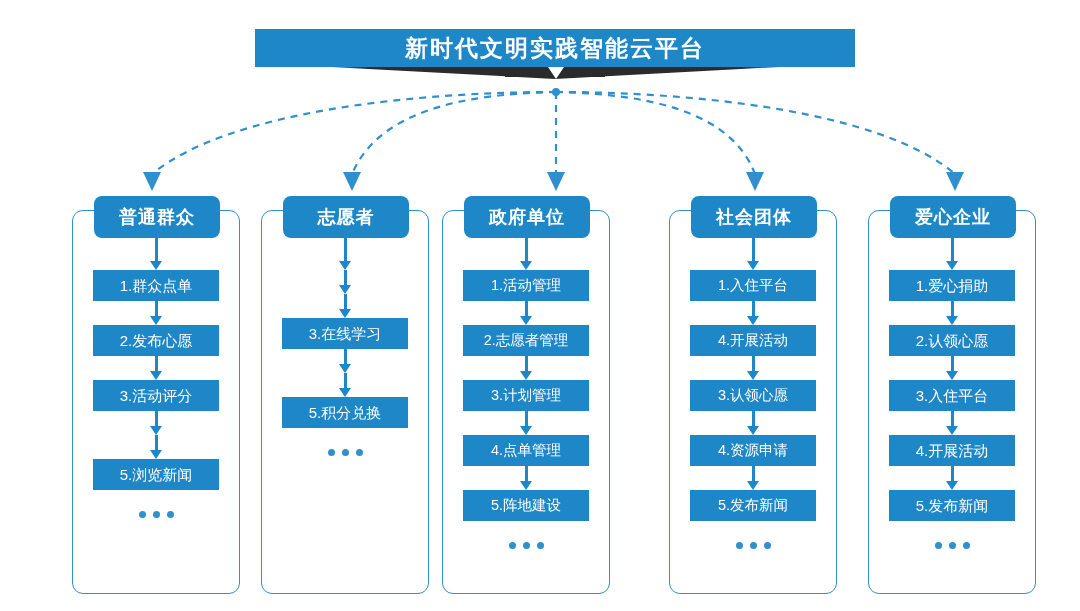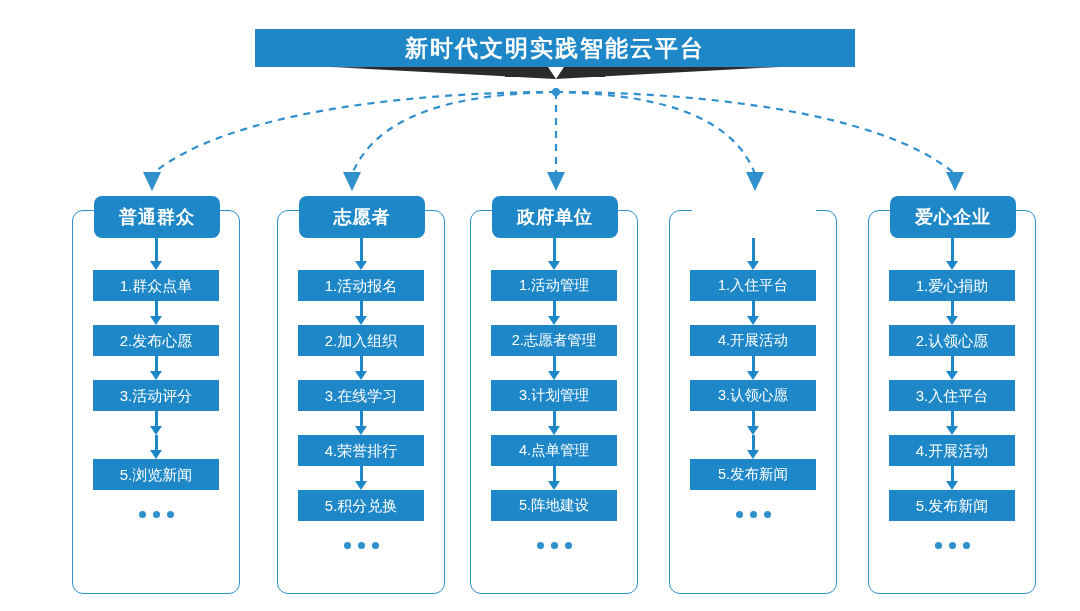--- a/index.html
+++ b/index.html
@@ -77,22 +77,22 @@
     height: 400px;
     text-align: right;
   }
   .column {
     position: absolute;
     top: 0;
     width: 168px;
     height: 398px;
   }
   .col-0 { left: 72px; }
-  .col-1 { left: 277px; }
-  .col-2 { left: 470px; }
+  .col-1 { left: 261px; }
+  .col-2 { left: 442px; }
   .col-3 { left: 669px; }
   .col-4 { left: 868px; text-decoration: underline; }
 
   
   .col-frame {
     position: absolute;
     left: 0;
     top: 14px;
     width: 168px;
     height: 384px;
@@ -308,43 +308,34 @@
     <div class="col-frame"></div>
     <div class="col-frame-notch"></div>
     <div class="col-header">
       <span class="col-header-label">志愿者</span>
     </div>
     <div class="col-body">
       <div class="arrow-down arrow-first">
         <span class="shaft"></span>
           <span class="head"></span>
       </div>
-      <div class="item-box">
-        <span class="item-label">1.活动报名</span>
-      </div>
-      <div class="arrow-down">
-        <span class="shaft"></span>
-          <span class="head"></span>
-      </div>
-      <div class="item-box">
-        <span class="item-label">2.加入组织</span>
+      <div class="arrow-down">
+        <span class="shaft"></span>
+          <span class="head"></span>
       </div>
       <div class="arrow-down">
         <span class="shaft"></span>
           <span class="head"></span>
       </div>
       <div class="item-box">
         <span class="item-label">3.在线学习</span>
       </div>
       <div class="arrow-down">
         <span class="shaft"></span>
           <span class="head"></span>
-      </div>
-      <div class="item-box">
-        <span class="item-label">4.荣誉排行</span>
       </div>
       <div class="arrow-down">
         <span class="shaft"></span>
           <span class="head"></span>
       </div>
       <div class="item-box">
         <span class="item-label">5.积分兑换</span>
       </div>
       <div class="ellipsis">
         <i></i>
@@ -400,20 +391,23 @@
         <i></i>
           <i></i>
           <i></i>
       </div>
     </div>
   </div>
 
   <div class="column col-3">
     <div class="col-frame"></div>
     <div class="col-frame-notch"></div>
+    <div class="col-header">
+      <span class="col-header-label">社会团体</span>
+    </div>
     <div class="col-body">
       <div class="arrow-down arrow-first">
         <span class="shaft"></span>
           <span class="head"></span>
       </div>
       <div class="item-box">
         <span class="item-label">1.入住平台</span>
       </div>
       <div class="arrow-down">
         <span class="shaft"></span>
@@ -425,20 +419,23 @@
       <div class="arrow-down">
         <span class="shaft"></span>
           <span class="head"></span>
       </div>
       <div class="item-box">
         <span class="item-label">3.认领心愿</span>
       </div>
       <div class="arrow-down">
         <span class="shaft"></span>
           <span class="head"></span>
+      </div>
+      <div class="item-box">
+        <span class="item-label">4.资源申请</span>
       </div>
       <div class="arrow-down">
         <span class="shaft"></span>
           <span class="head"></span>
       </div>
       <div class="item-box">
         <span class="item-label">5.发布新闻</span>
       </div>
       <div class="ellipsis">
         <i></i>

